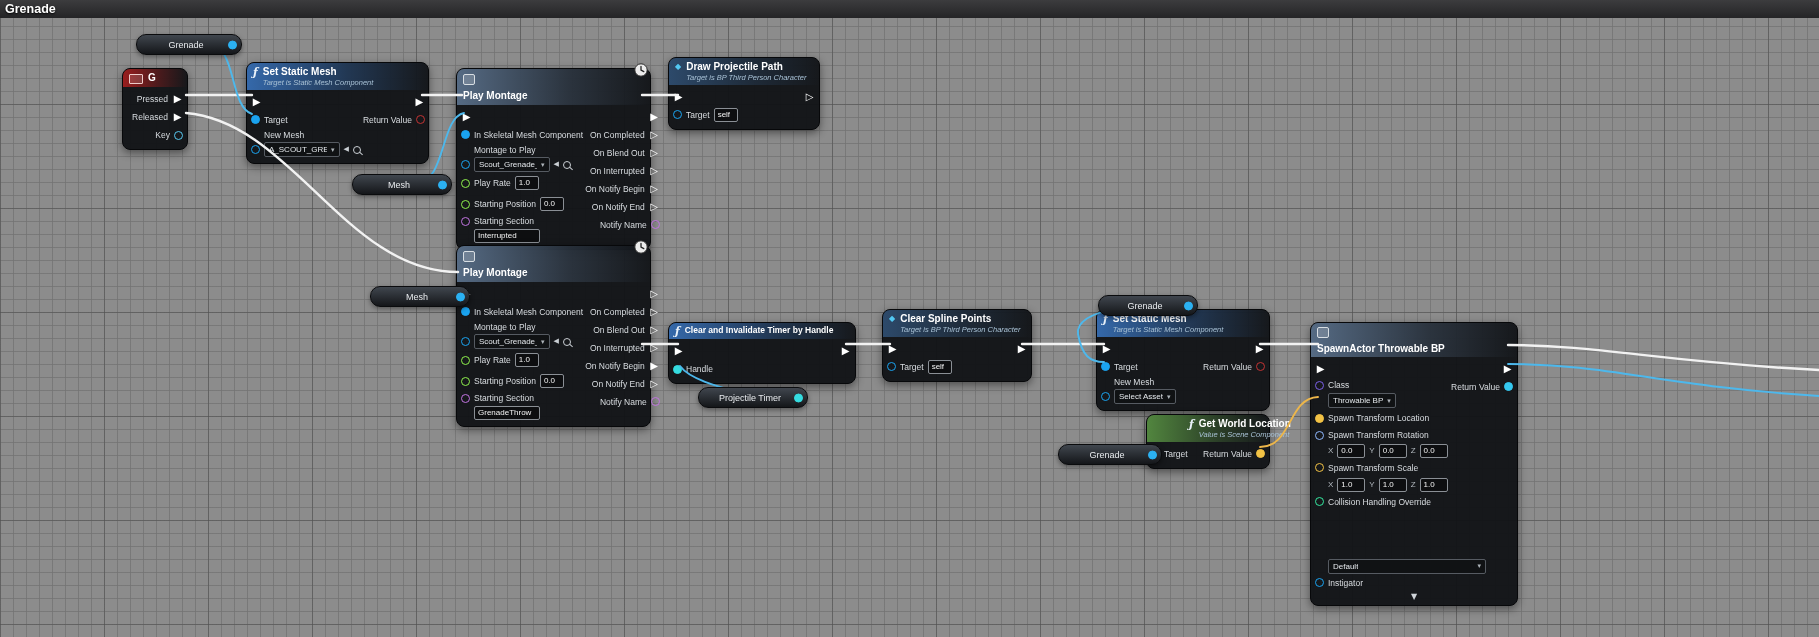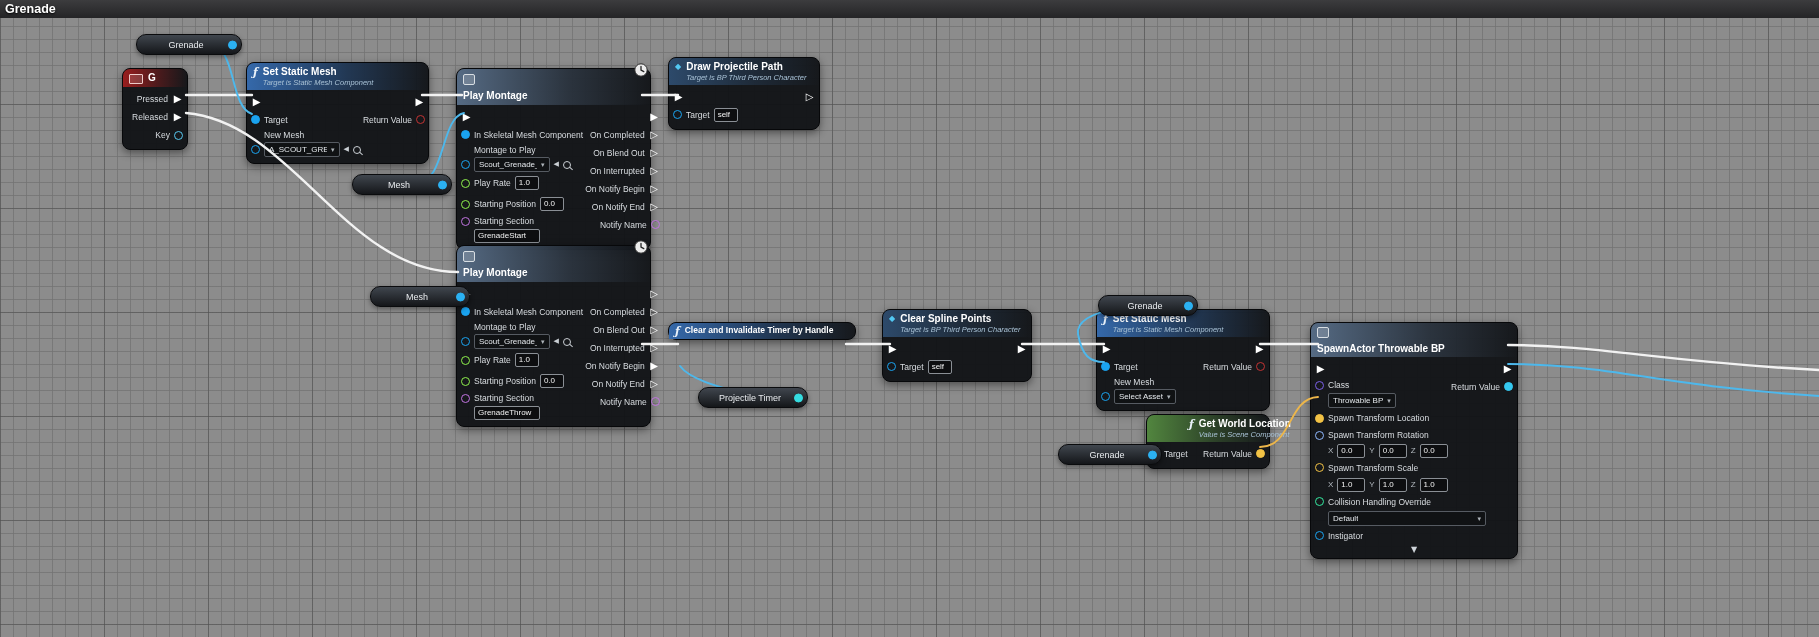--- a/index.html
+++ b/index.html
@@ -45,21 +45,21 @@
   .pn{width:9px;height:9px;border-radius:50%;border:1.8px solid var(--c);box-sizing:border-box;flex:none;background:transparent;}
   .pn.f{background:var(--c);}
   .fld{background:#0d0e10;border:1px solid #8a8f95;border-radius:2px;color:#f2f2f2;
     font-size:8px;padding:0 3px;height:12px;line-height:12px;min-width:16px;}
   .fld.wide{min-width:58px;}
   .fld.xyz{min-width:20px;}
   .axis{color:#b3bac0;font-size:8px;}
   .dd{display:inline-flex;align-items:center;justify-content:space-between;gap:4px;background:#101214;
     border:1px solid #565b62;border-radius:2px;padding:0 4px;height:13px;font-size:8px;color:#e4e8ec;}
   .ddt{overflow:hidden;white-space:nowrap;max-width:58px;}
-  .dd.wide{width:148px;}
+  .dd.wide{width:148px;margin-top:48px;}
   .dd.wide .ddt{max-width:120px;}
   .dda{font-family:"DejaVu Sans",sans-serif;font-size:7px;color:#aeb4ba;}
   .dda::before{content:"▾";}
   .fx{font-family:"DejaVu Serif",serif;font-style:italic;font-weight:bold;color:#eaf2fa;font-size:11px;line-height:1;margin-top:1px;}
   .fx::before{content:"ƒ";}
   .dia{font-family:"DejaVu Sans",sans-serif;font-size:8px;color:#52c8f2;line-height:1;margin-top:2px;}
   .dia::before{content:"◆";}
   .ib{width:10px;height:9px;border:1px solid #d8dee3;background:rgba(255,255,255,.18);border-radius:2px;margin-top:2px;flex:none;}
   .kbd-ic{width:12px;height:8px;border:1px solid #ecccca;background:rgba(255,255,255,.14);border-radius:1px;margin-top:2px;flex:none;}
   .mi-use{font-family:"DejaVu Sans",sans-serif;font-size:7px;color:#c9ced3;line-height:1;}
@@ -191,21 +191,21 @@
         <div class="pr" style="min-height:21px;">
           <span class="pn" style="--c:#8ef04c"></span>
           <span class="pl">Starting Position</span>
           <span class="fld">0.0</span>
         </div>
         <div class="pr lbl">
           <span class="pn" style="--c:#c173e0"></span>
           <span class="pl">Starting Section</span>
         </div>
         <div class="pr wdg">
-            <span class="fld wide ind">GrenadeStart</span>
+            <span class="fld wide ind">Interrupted</span>
           </div>
       </div>
       <div class="col r">
         <div class="pr r">
             <span class="ex f"></span>
           </div>
         <div class="pr r">
             <span class="ex"></span>
             <span class="pl">On Completed</span>
           </div>
@@ -339,20 +339,36 @@
             <span class="pl">Notify Name</span>
           </div>
       </div>
     </div>
   </div>
 
   <div class="node" style="left:668px;top:322px;width:186px">
     <div class="nh hdr-fn" style="padding-top:2px;padding-bottom:2px;">
       <span class="fx"></span>
       <div class="nh-t sm">Clear and Invalidate Timer by Handle</div>
+    </div>
+    <div class="nb">
+      <div class="col l">
+        <div class="pr">
+            <span class="ex f"></span>
+          </div>
+        <div class="pr">
+          <span class="pn f" style="--c:#35dce0"></span>
+          <span class="pl">Handle</span>
+        </div>
+      </div>
+      <div class="col r">
+        <div class="pr r">
+            <span class="ex f"></span>
+          </div>
+      </div>
     </div>
   </div>
 
   <div class="node" style="left:882px;top:309px;width:148px">
     <div class="nh hdr-bpfn">
       <span class="dia"></span>
       <div>
         <div class="nh-t">Clear Spline Points</div>
         <div class="nh-s">Target is BP Third Person Character</div>
       </div>

